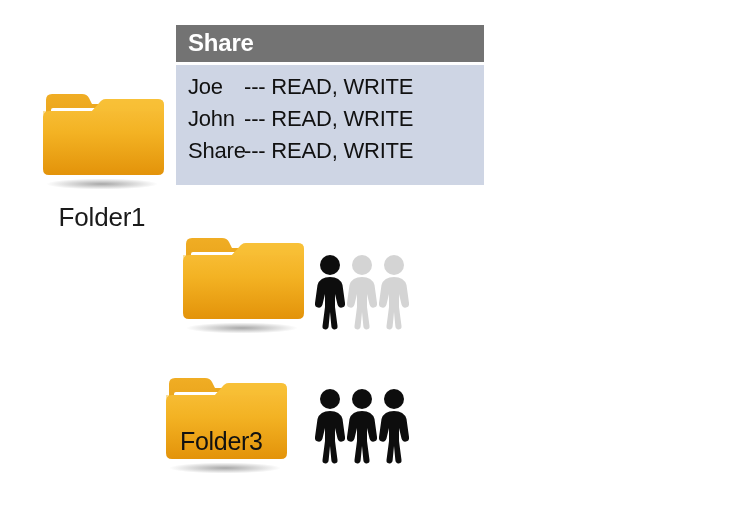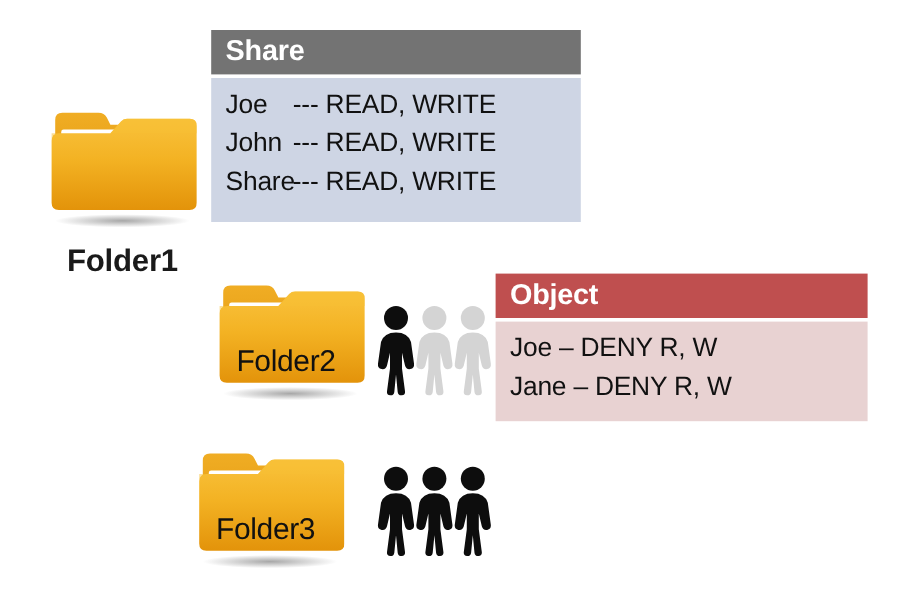--- a/index.html
+++ b/index.html
@@ -91,21 +91,20 @@
     display: block;
   }
   .folder-caption-below {
     position: absolute;
     left: 0;
     width: 100%;
     text-align: center;
     font-size: 26px;
     color: #1a1a1a;
     letter-spacing: -0.2px;
-    font-weight: bold;
   }
   .folder-caption-on {
     position: absolute;
     font-size: 25px;
     color: #111111;
     letter-spacing: -0.3px;
     white-space: nowrap;
   }
 
   #folder1 { left: 40px; top: 84px; width: 124px; height: 106px; }
@@ -185,45 +184,37 @@
           <stop offset="1" stop-color="#606060" stop-opacity="0"></stop>
         </radialGradient>
       </defs>
       <ellipse cx="62" cy="100" rx="56" ry="5.5" fill="url(#fsh2)"></ellipse>
       <path d="M6 16 q0-6 6-6 h30 q5 0 7 4 l3 6 h59 q6 0 6 6 v14 H6 Z" fill="url(#ftab2)"></path>
       <rect x="11" y="24" width="102" height="8" rx="2" fill="#ffffff"></rect>
       <rect x="11" y="29" width="102" height="4" fill="#c9c9c9"></rect>
       <path d="M3 33 q0-6 6-6 h43 l9-10 q2-2 5-2 h52 q6 0 6 6 v64 q0 6-6 6 H9 q-6 0-6-6 Z" fill="url(#fbody2)"></path>
       <path d="M3 33 q0-6 6-6 h43 l9-10 q2-2 5-2 h52 q6 0 6 6 v6 H3 Z" fill="#f8bf33" opacity="0.5"></path>
     </svg>
-    <div class="folder-caption-on">Folder2</div>
   </div>
 
   <div class="people" id="people-folder2">
     <svg width="32" height="76" viewBox="0 0 32 76">
       <circle cx="16" cy="11" r="10" fill="#0d0d0d"></circle>
       <path d="M16 23 q-10 0-12.5 8 L1 49 q-0.5 4 3 4.6 q3.5 0.6 4.5-3 L11 40 v13 l-2.5 19 q-0.4 3.2 2.7 3.4 q3 0.2 3.4-2.8 L16 58 l1.4 14.6 q0.4 3 3.4 2.8 q3.1-0.2 2.7-3.4 L21 53 V40 l2.5 10.6 q1 3.6 4.5 3 q3.5-0.6 3-4.6 L28.5 31 Q26 23 16 23 Z" fill="#0d0d0d"></path>
     </svg>
     <svg width="32" height="76" viewBox="0 0 32 76">
       <circle cx="16" cy="11" r="10" fill="#d4d4d4"></circle>
       <path d="M16 23 q-10 0-12.5 8 L1 49 q-0.5 4 3 4.6 q3.5 0.6 4.5-3 L11 40 v13 l-2.5 19 q-0.4 3.2 2.7 3.4 q3 0.2 3.4-2.8 L16 58 l1.4 14.6 q0.4 3 3.4 2.8 q3.1-0.2 2.7-3.4 L21 53 V40 l2.5 10.6 q1 3.6 4.5 3 q3.5-0.6 3-4.6 L28.5 31 Q26 23 16 23 Z" fill="#d4d4d4"></path>
     </svg>
     <svg width="32" height="76" viewBox="0 0 32 76">
       <circle cx="16" cy="11" r="10" fill="#d4d4d4"></circle>
       <path d="M16 23 q-10 0-12.5 8 L1 49 q-0.5 4 3 4.6 q3.5 0.6 4.5-3 L11 40 v13 l-2.5 19 q-0.4 3.2 2.7 3.4 q3 0.2 3.4-2.8 L16 58 l1.4 14.6 q0.4 3 3.4 2.8 q3.1-0.2 2.7-3.4 L21 53 V40 l2.5 10.6 q1 3.6 4.5 3 q3.5-0.6 3-4.6 L28.5 31 Q26 23 16 23 Z" fill="#d4d4d4"></path>
     </svg>
   </div>
 
-  <div class="perm-table" id="object-table">
-    <div class="perm-header">Object</div>
-    <div class="perm-body">
-      <div class="perm-row">Joe – DENY R, W</div>
-      <div class="perm-row">Jane – DENY R, W</div>
-    </div>
-  </div>
 
   <div class="folder" id="folder3">
     <svg width="124" height="106" viewBox="0 0 124 106">
       <defs>
         <linearGradient id="fbody3" x1="0" y1="0" x2="0" y2="1">
           <stop offset="0" stop-color="#f9c23c"></stop>
           <stop offset="0.45" stop-color="#f3b223"></stop>
           <stop offset="1" stop-color="#e3930a"></stop>
         </linearGradient>
         <linearGradient id="ftab3" x1="0" y1="0" x2="0" y2="1">

